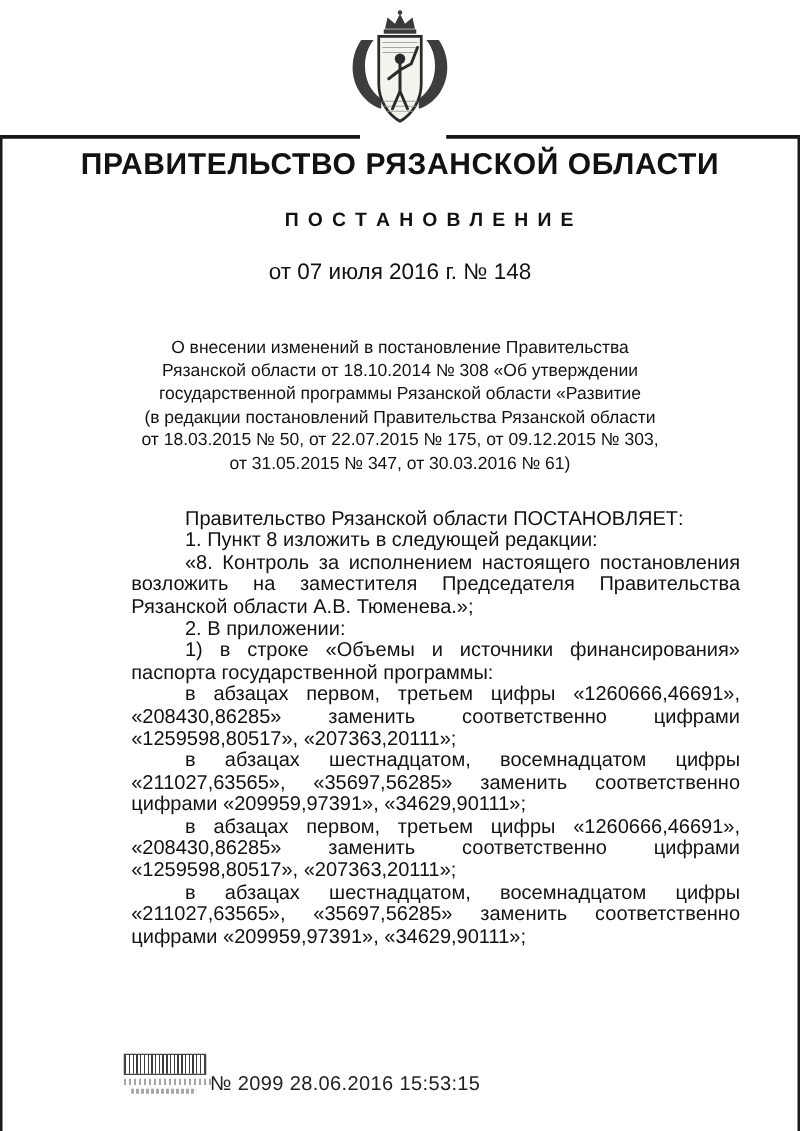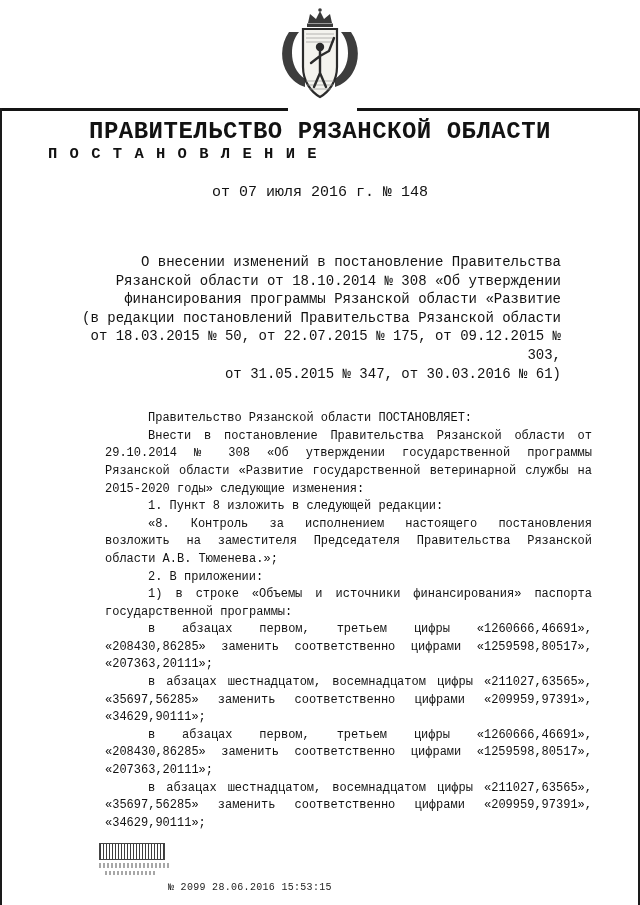--- a/index.html
+++ b/index.html
@@ -2,60 +2,61 @@
 <html><head>
 <meta charset="utf-8">
 <style>
   * { margin: 0; padding: 0; box-sizing: border-box; }
   html, body { background: #ffffff; }
   .page {
     position: relative;
     width: 640px;
     height: 905px;
     background: #ffffff;
-    font-family: Liberation Mono, monospace;
+    font-family: Liberation Sans, sans-serif;
     color: #121212;
     overflow: hidden;
   }
   .coa { display: block; margin: 7px auto 0; }
   .rule { position: absolute; top: 108px; height: 3px; background: #141414; }
   .rule-left  { left: 0;  width: 288px; }
   .rule-right { right: 0; width: 283px; }
   .edge { position: absolute; top: 108px; bottom: 0; width: 2px; background: #1a1a1a; }
   .edge-left  { left: 0; }
   .edge-right { right: 0; }
   .authority {
     margin-top: 14px;
     text-align: center;
     font-weight: bold;
     font-size: 24px;
     letter-spacing: 0.5px;
   }
   .doctype {
-    text-align: left;
+    margin-top: 22px;
+    text-align: center;
     font-weight: bold;
     font-size: 15.5px;
     letter-spacing: 1.5px;
     padding-left: 48px;
   }
   .dateline {
     margin-top: 21px;
     text-align: center;
-    font-size: 15px;
+    font-size: 18px;
   }
   .subject {
     width: 482px;
-    margin: 52px auto 0;
-    text-align: right;
+    margin: 40px auto 0;
+    text-align: center;
     font-size: 14px;
     line-height: 18.6px;
   }
   .body-text {
     margin: 27px 48px 0 105px;
-    font-size: 12px;
+    font-size: 16px;
     line-height: 17.6px;
     text-align: justify;
   }
   .body-text p { text-indent: 43px; margin: 0; }
   .footer-stamp { position: absolute; left: 99px; top: 843px; width: 70px; }
   .bars {
     width: 66px;
     height: 17px;
     border: 1px solid #454545;
     background: repeating-linear-gradient(90deg, #3c3c3c 0 1px, transparent 1px 3px);
@@ -63,22 +64,22 @@
   .stamp-line {
     margin-top: 3px;
     height: 5px;
     background: repeating-linear-gradient(90deg, #8a8a8a 0 2px, transparent 2px 4px);
     opacity: 0.75;
   }
   .stamp-line.short { width: 52px; margin-left: 6px; height: 4px; }
   .reg-note {
     position: absolute;
     left: 168px;
-    top: 882px;
-    font-size: 10px;
+    top: 859px;
+    font-size: 16px;
     color: #222;
     letter-spacing: 0.3px;
   }
 </style>
 </head>
 <body>
 
 <div class="page">
 
   <div class="rule rule-left"></div>
@@ -105,29 +106,28 @@
     <path d="M46 44 L46 66 M46 49 L37 56 M46 49 L55 44 L60 31 M46 66 L40 80 M46 66 L52 80" stroke="#2b2b2b" stroke-width="2.4" fill="none" stroke-linecap="round"></path>
   </svg>
 
   <div class="authority">ПРАВИТЕЛЬСТВО РЯЗАНСКОЙ ОБЛАСТИ</div>
   <div class="doctype">П О С Т А Н О В Л Е Н И Е</div>
   <div class="dateline">от 07 июля 2016 г. № 148</div>
 
   <div class="subject">
     <div>О внесении изменений в постановление Правительства</div>
     <div>Рязанской области от 18.10.2014 № 308 «Об утверждении</div>
-    <div>финансирования программы Рязанской области «Развитие</div>
+    <div>государственной программы Рязанской области «Развитие</div>
     <div>(в редакции постановлений Правительства Рязанской области</div>
     <div>от 18.03.2015 № 50, от 22.07.2015 № 175, от 09.12.2015 № 303,</div>
     <div>от 31.05.2015 № 347, от 30.03.2016 № 61)</div>
   </div>
 
   <div class="body-text">
     <p>Правительство Рязанской области ПОСТАНОВЛЯЕТ:</p>
-    <p>Внести в постановление Правительства Рязанской области от 29.10.2014 № 308 «Об утверждении государственной программы Рязанской области «Развитие государственной ветеринарной службы на 2015-2020 годы» следующие изменения:</p>
     <p>1. Пункт 8 изложить в следующей редакции:</p>
     <p>«8. Контроль за исполнением настоящего постановления возложить на заместителя Председателя Правительства Рязанской области А.В. Тюменева.»;</p>
     <p>2. В приложении:</p>
     <p>1) в строке «Объемы и источники финансирования» паспорта государственной программы:</p>
     <p>в абзацах первом, третьем цифры «1260666,46691», «208430,86285» заменить соответственно цифрами «1259598,80517», «207363,20111»;</p>
     <p>в абзацах шестнадцатом, восемнадцатом цифры «211027,63565», «35697,56285» заменить соответственно цифрами «209959,97391», «34629,90111»;</p>
     <p>в абзацах первом, третьем цифры «1260666,46691», «208430,86285» заменить соответственно цифрами «1259598,80517», «207363,20111»;</p>
     <p>в абзацах шестнадцатом, восемнадцатом цифры «211027,63565», «35697,56285» заменить соответственно цифрами «209959,97391», «34629,90111»;</p>
   </div>
 

